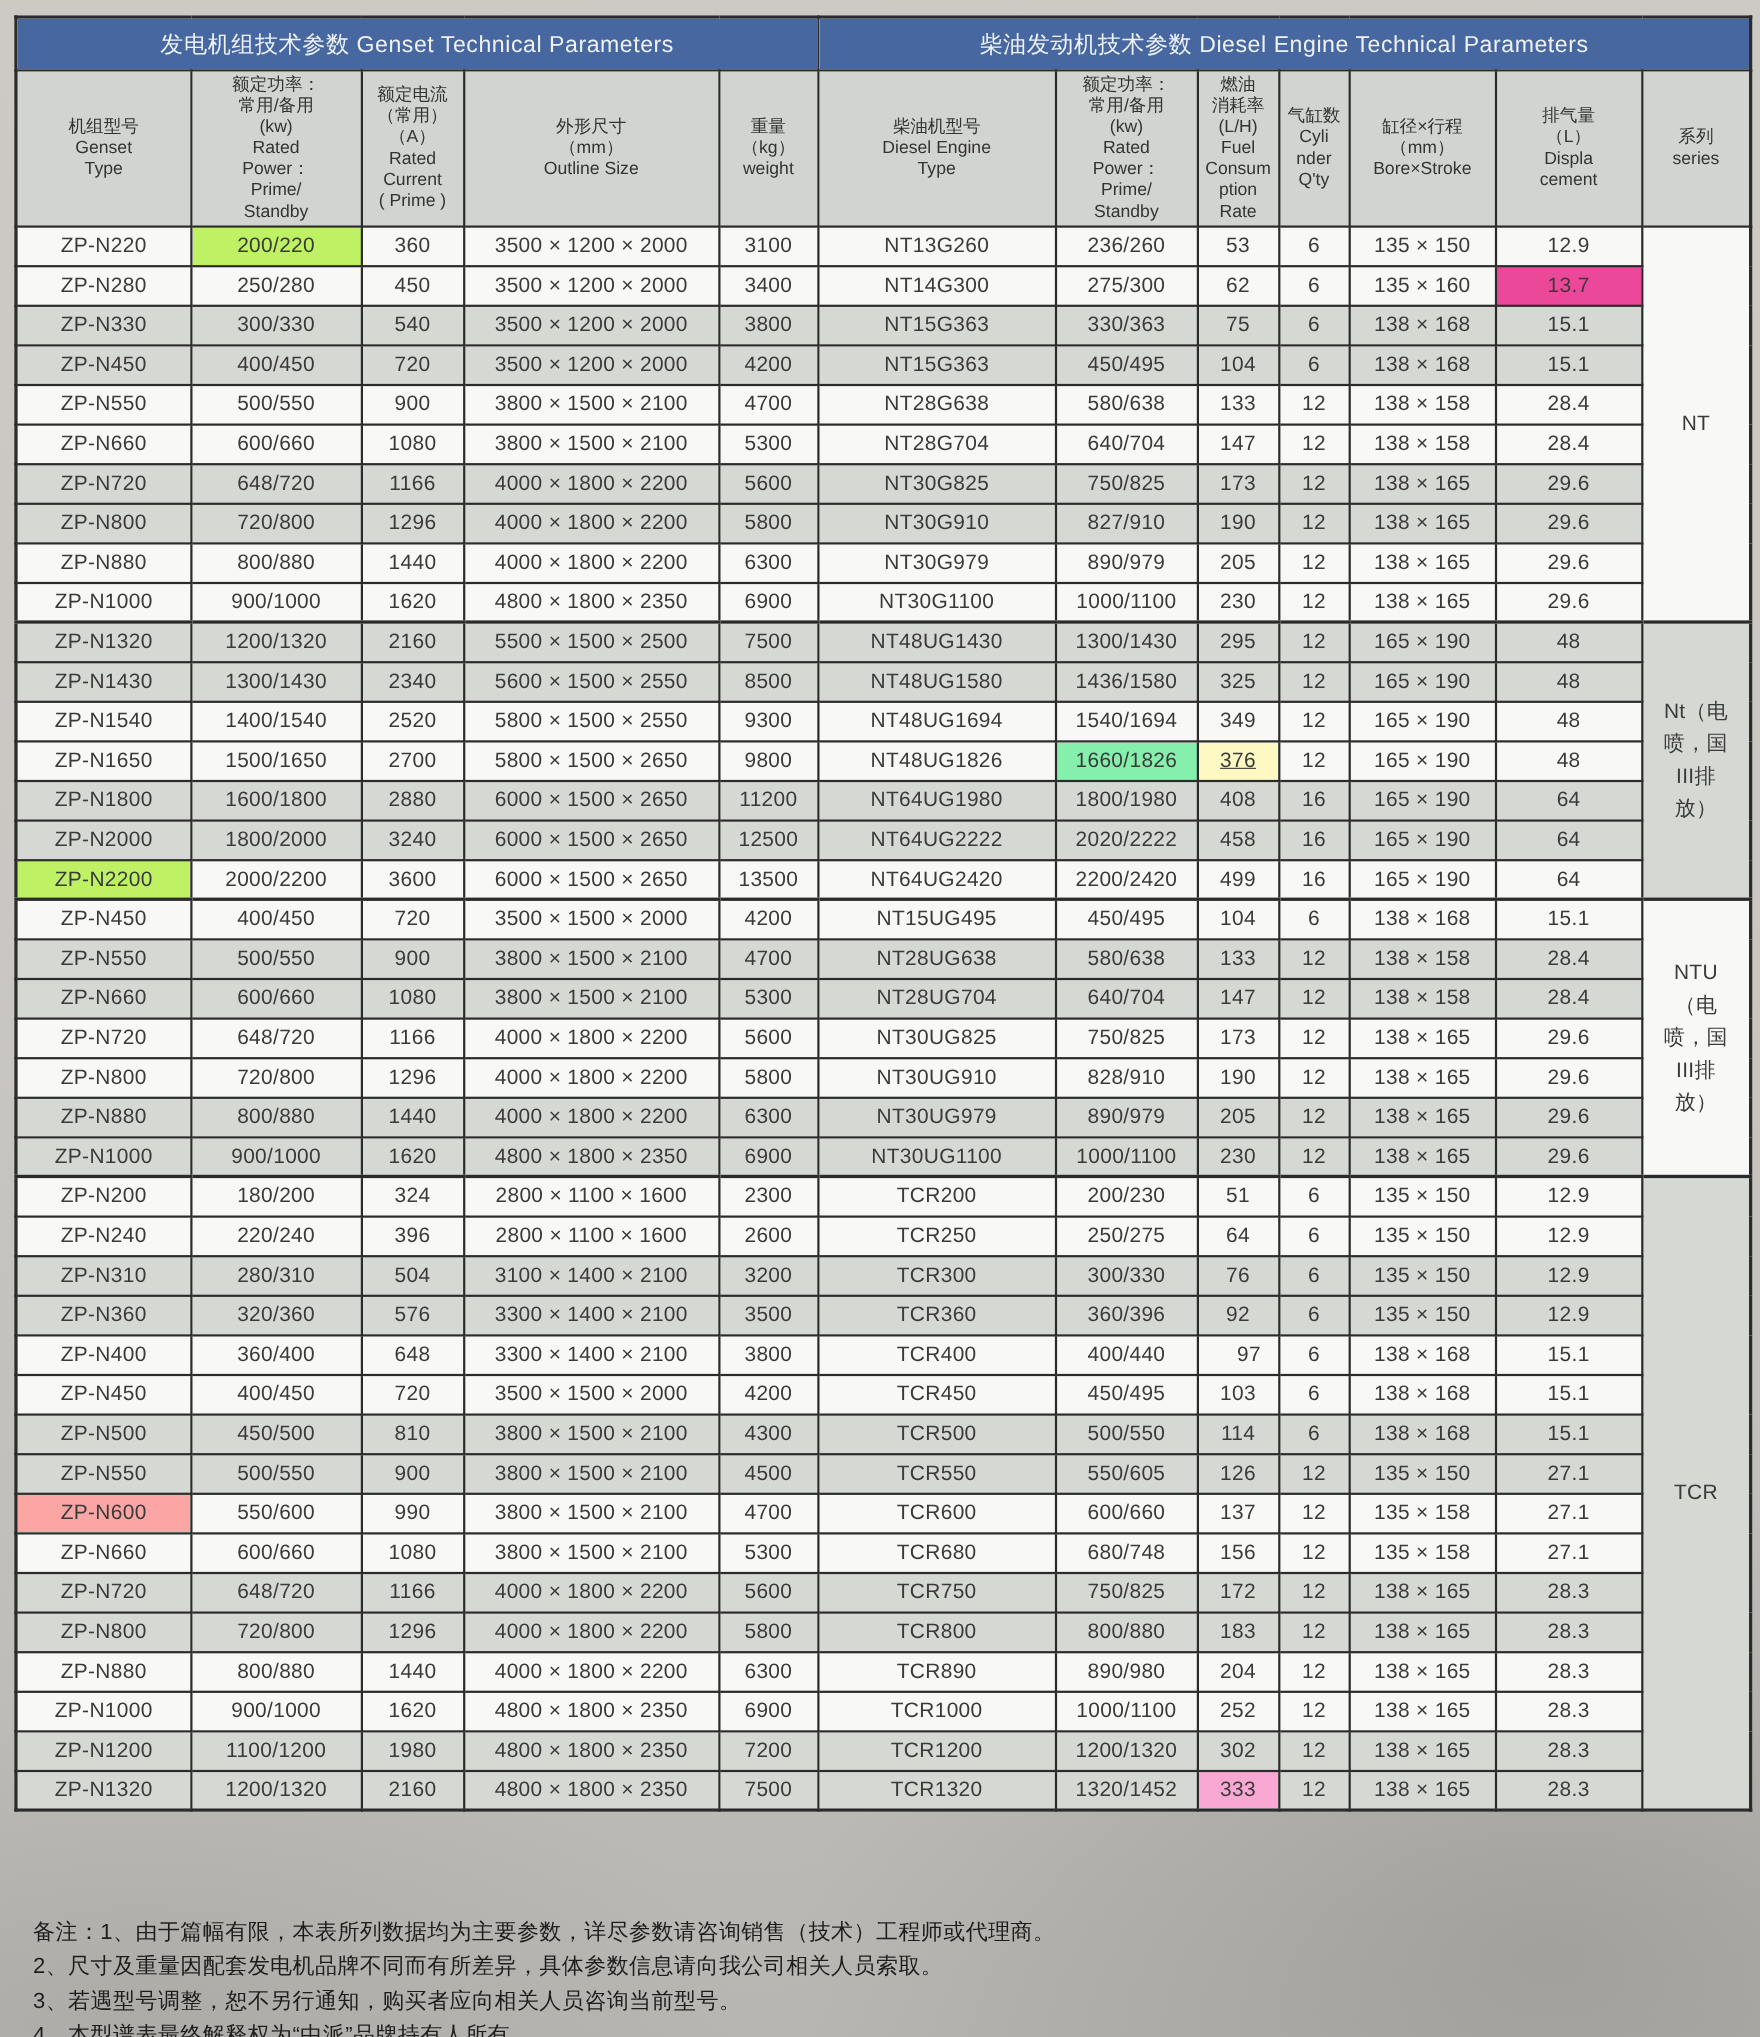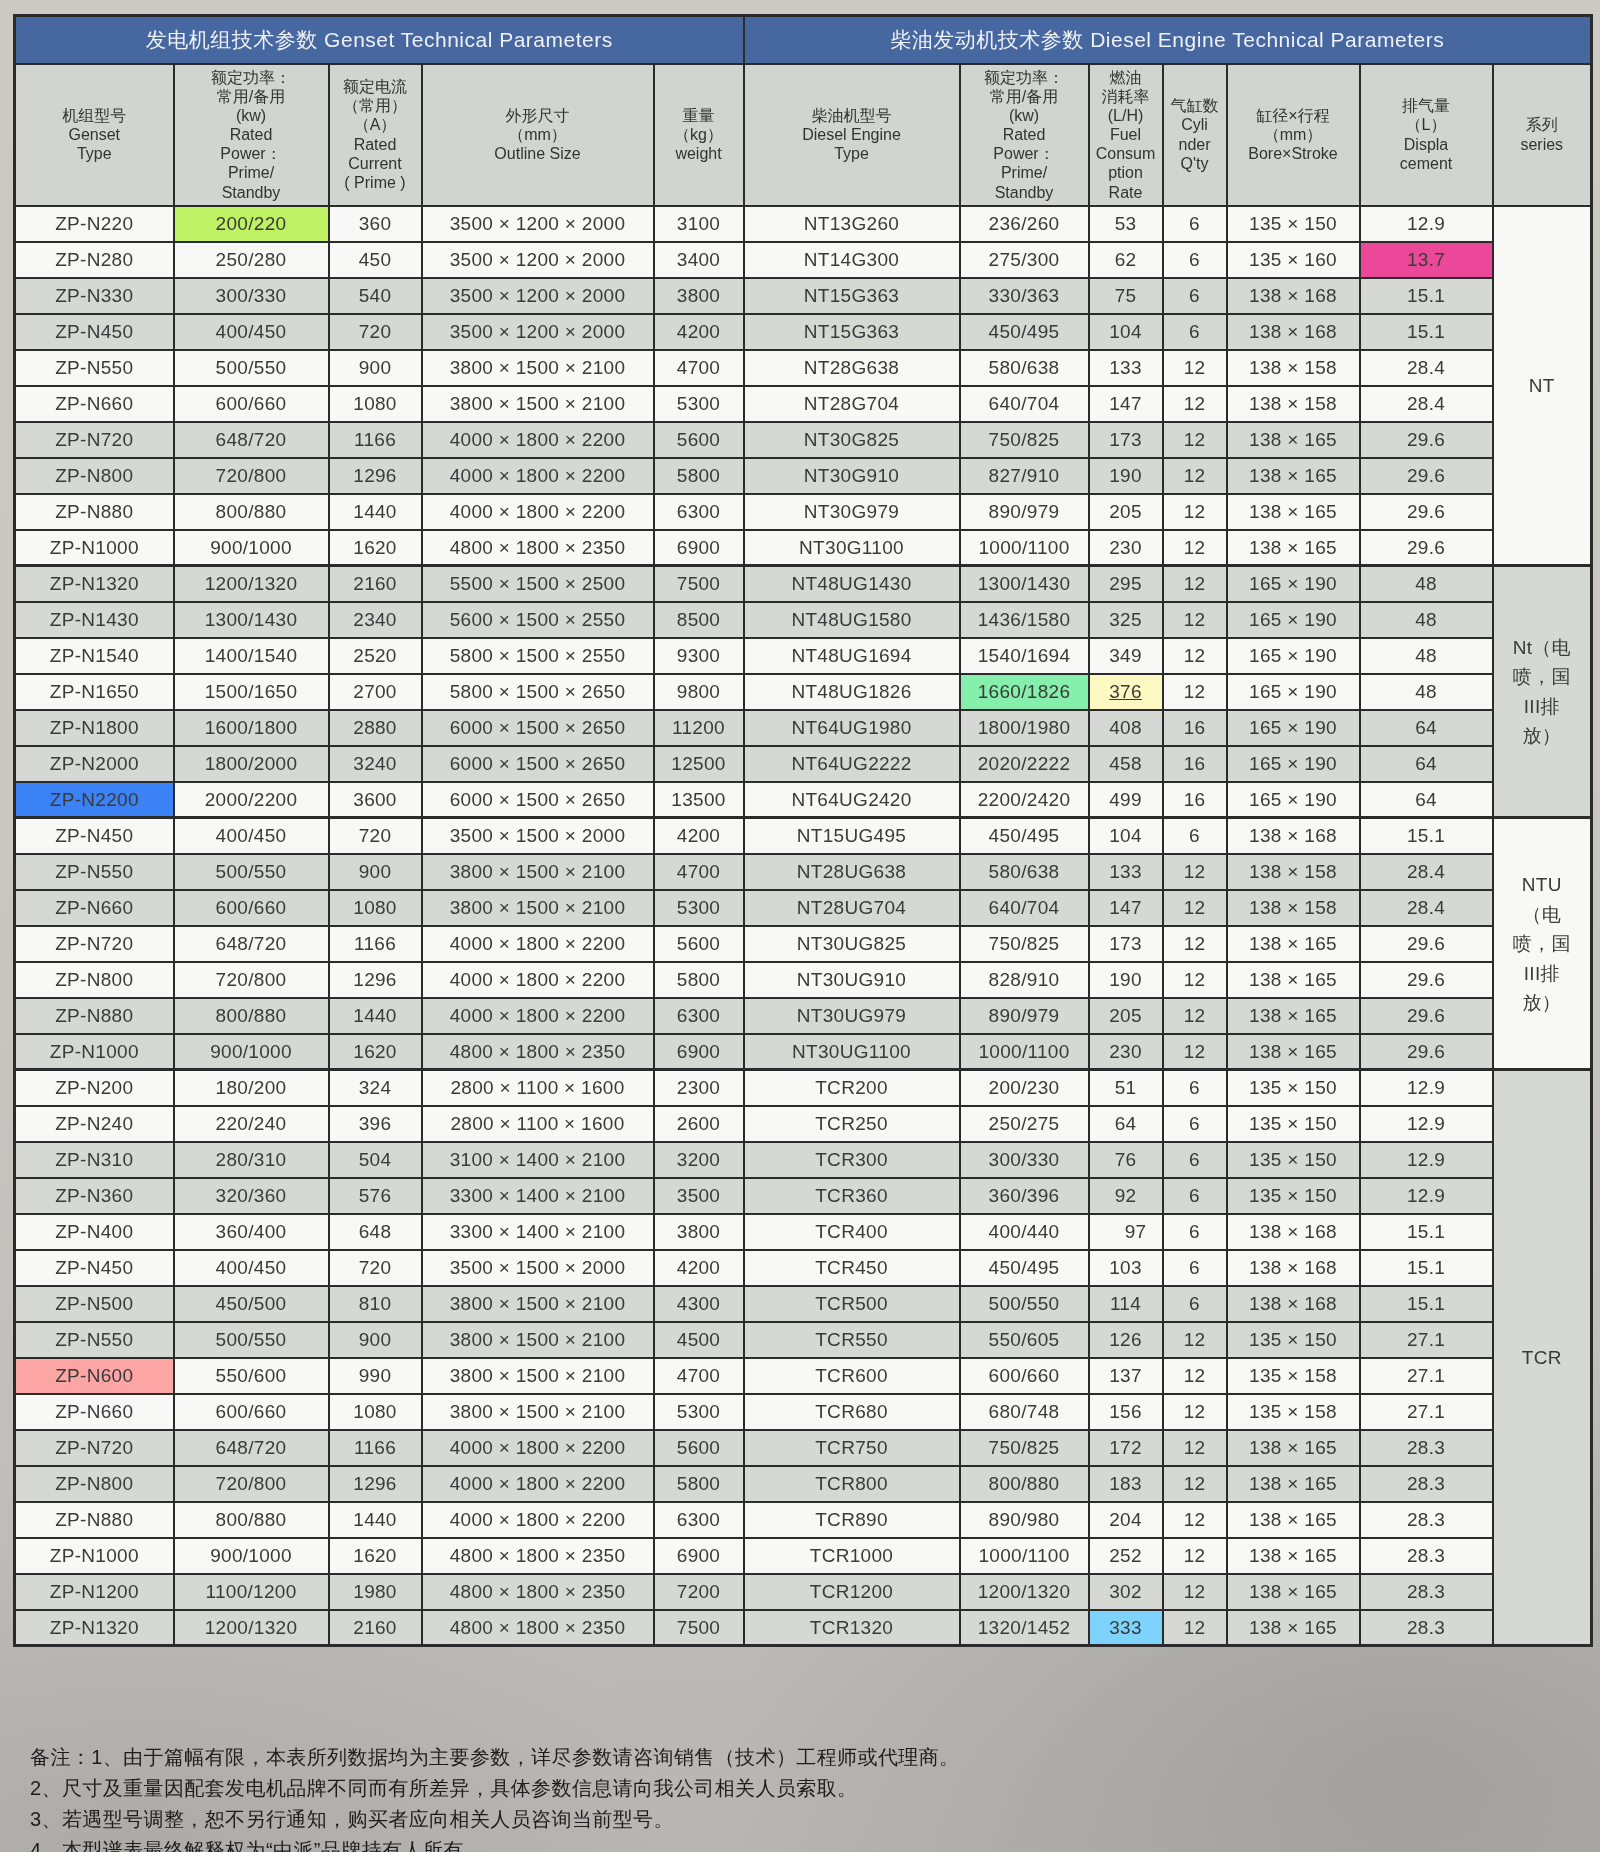--- a/index.html
+++ b/index.html
@@ -339,21 +339,21 @@
           <td class="data" style="background: rgb(214, 216, 212);">6000 × 1500 × 2650</td>
           <td class="data" style="background: rgb(214, 216, 212);">12500</td>
           <td class="data" style="background: rgb(214, 216, 212);">NT64UG2222</td>
           <td class="data" style="background: rgb(214, 216, 212);">2020/2222</td>
           <td class="data" style="background: rgb(214, 216, 212);">458</td>
           <td class="data" style="background: rgb(214, 216, 212);">16</td>
           <td class="data" style="background: rgb(214, 216, 212);">165 × 190</td>
           <td class="data" style="background: rgb(214, 216, 212);">64</td>
         </tr>
         <tr>
-          <td class="data" style="background: #3b82f6;">ZP-N2200</td>
+          <td class="data" style="background: #bef264;">ZP-N2200</td>
           <td class="data" style="background: rgb(248, 248, 246);">2000/2200</td>
           <td class="data" style="background: rgb(248, 248, 246);">3600</td>
           <td class="data" style="background: rgb(248, 248, 246);">6000 × 1500 × 2650</td>
           <td class="data" style="background: rgb(248, 248, 246);">13500</td>
           <td class="data" style="background: rgb(248, 248, 246);">NT64UG2420</td>
           <td class="data" style="background: rgb(248, 248, 246);">2200/2420</td>
           <td class="data" style="background: rgb(248, 248, 246);">499</td>
           <td class="data" style="background: rgb(248, 248, 246);">16</td>
           <td class="data" style="background: rgb(248, 248, 246);">165 × 190</td>
           <td class="data" style="background: rgb(248, 248, 246);">64</td>
@@ -647,21 +647,21 @@
           <td class="data" style="background: rgb(214, 216, 212);">28.3</td>
         </tr>
         <tr>
           <td class="data" style="background: rgb(214, 216, 212);">ZP-N1320</td>
           <td class="data" style="background: rgb(214, 216, 212);">1200/1320</td>
           <td class="data" style="background: rgb(214, 216, 212);">2160</td>
           <td class="data" style="background: rgb(214, 216, 212);">4800 × 1800 × 2350</td>
           <td class="data" style="background: rgb(214, 216, 212);">7500</td>
           <td class="data" style="background: rgb(214, 216, 212);">TCR1320</td>
           <td class="data" style="background: rgb(214, 216, 212);">1320/1452</td>
-          <td class="data" style="background: #7dd3fc; text-align: center;">333</td>
+          <td class="data" style="background: #f9a8d4; text-align: center;">333</td>
           <td class="data" style="background: rgb(214, 216, 212);">12</td>
           <td class="data" style="background: rgb(214, 216, 212);">138 × 165</td>
           <td class="data" style="background: rgb(214, 216, 212);">28.3</td>
         </tr>
       </tbody>
     </table>
 </div>
 
 <div class="notes">
   <div>备注：1、由于篇幅有限，本表所列数据均为主要参数，详尽参数请咨询销售（技术）工程师或代理商。</div>

